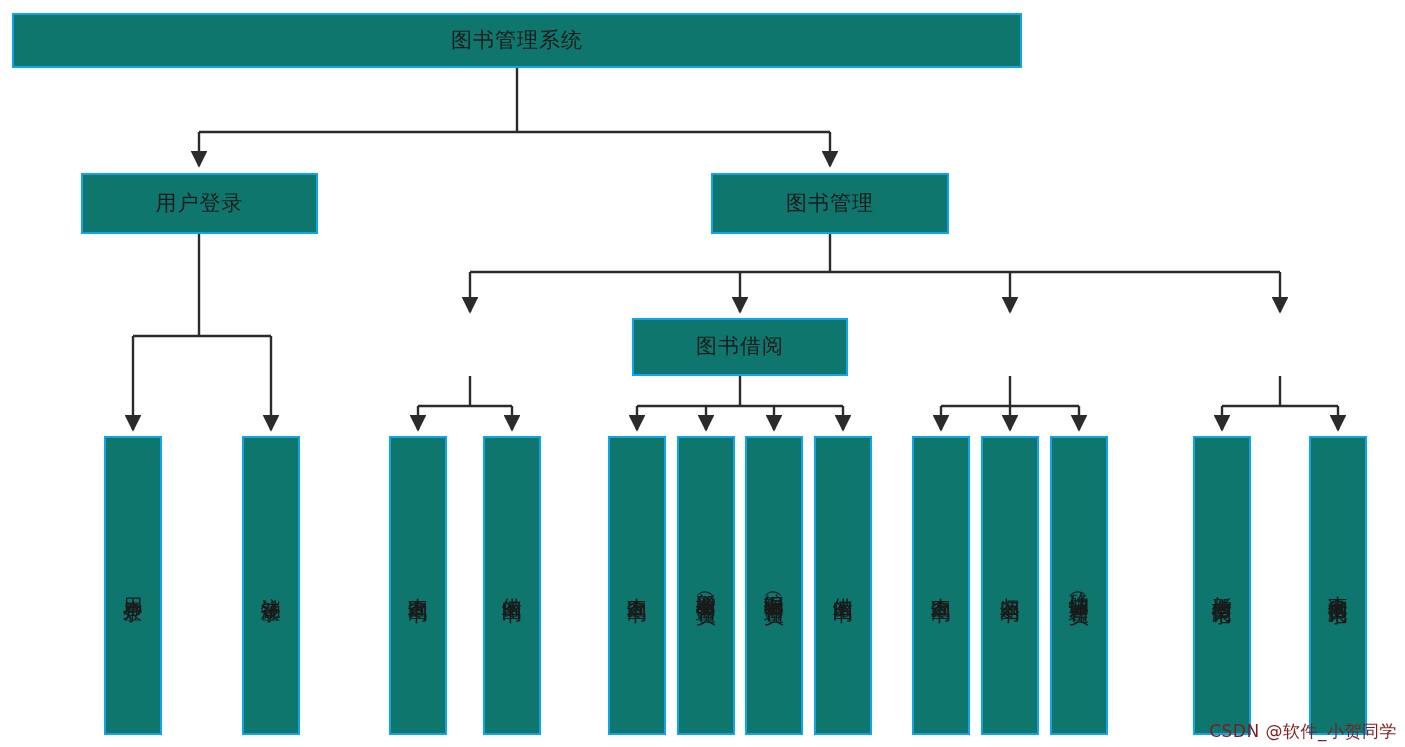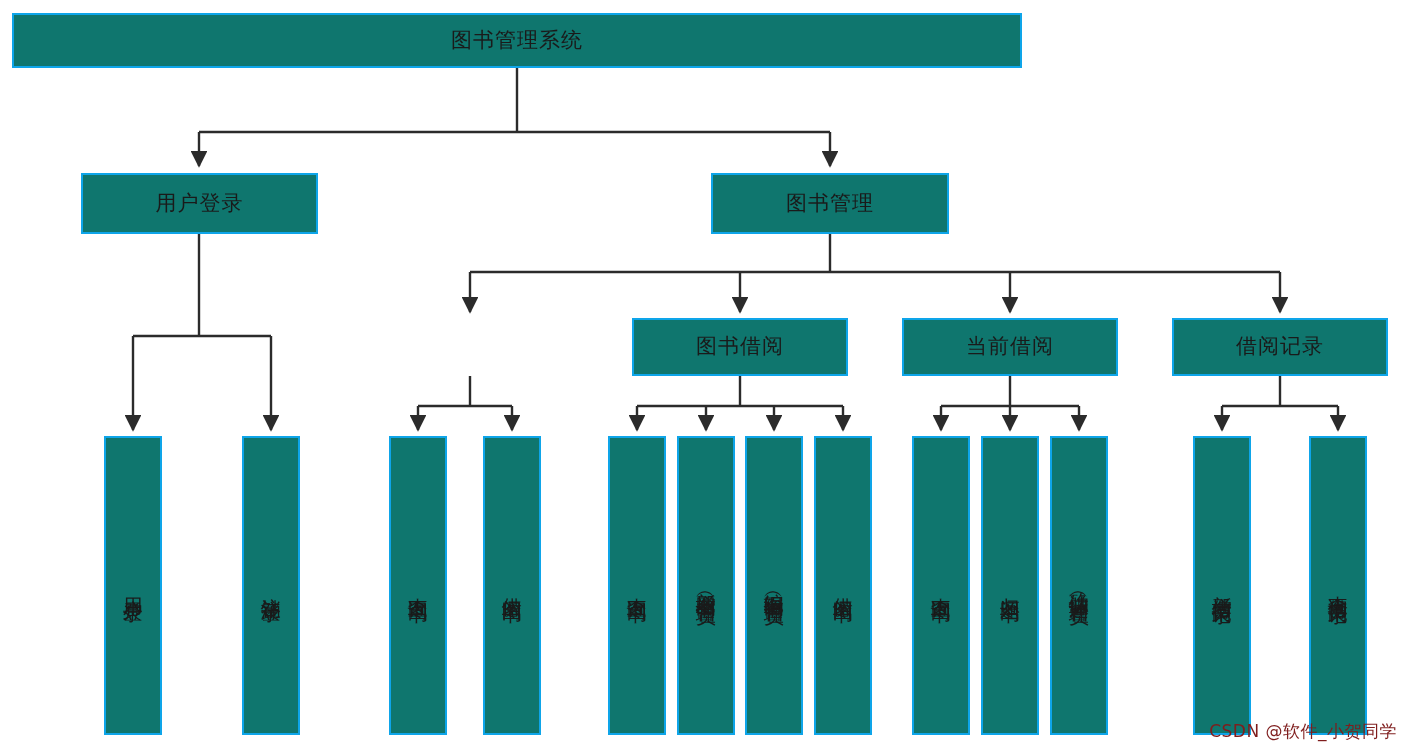--- a/index.html
+++ b/index.html
@@ -132,26 +132,20 @@
   <div class="node h" style="left:81px; top:173px; width:237px; height:61px;">
     <span>用户登录</span>
   </div>
   <div class="node h" style="left:711px; top:173px; width:238px; height:61px;">
     <span>图书管理</span>
   </div>
 
   <div class="node h" style="left:632px; top:318px; width:216px; height:58px;">
     <span>图书借阅</span>
   </div>
-  <div class="node h" style="left:902px; top:318px; width:216px; height:58px;">
-    <span>当前借阅</span>
-  </div>
-  <div class="node h" style="left:1172px; top:318px; width:216px; height:58px;">
-    <span>借阅记录</span>
-  </div>
 
   <div class="node v" style="left:104px; top:436px; width:58px; height:299px;">
     <span class="vtext">用户登录</span>
   </div>
   <div class="node v" style="left:242px; top:436px; width:58px; height:299px;">
     <span class="vtext">注销登录</span>
   </div>
 
   <div class="node v" style="left:389px; top:436px; width:58px; height:299px;">
     <span class="vtext">查询图书</span>

